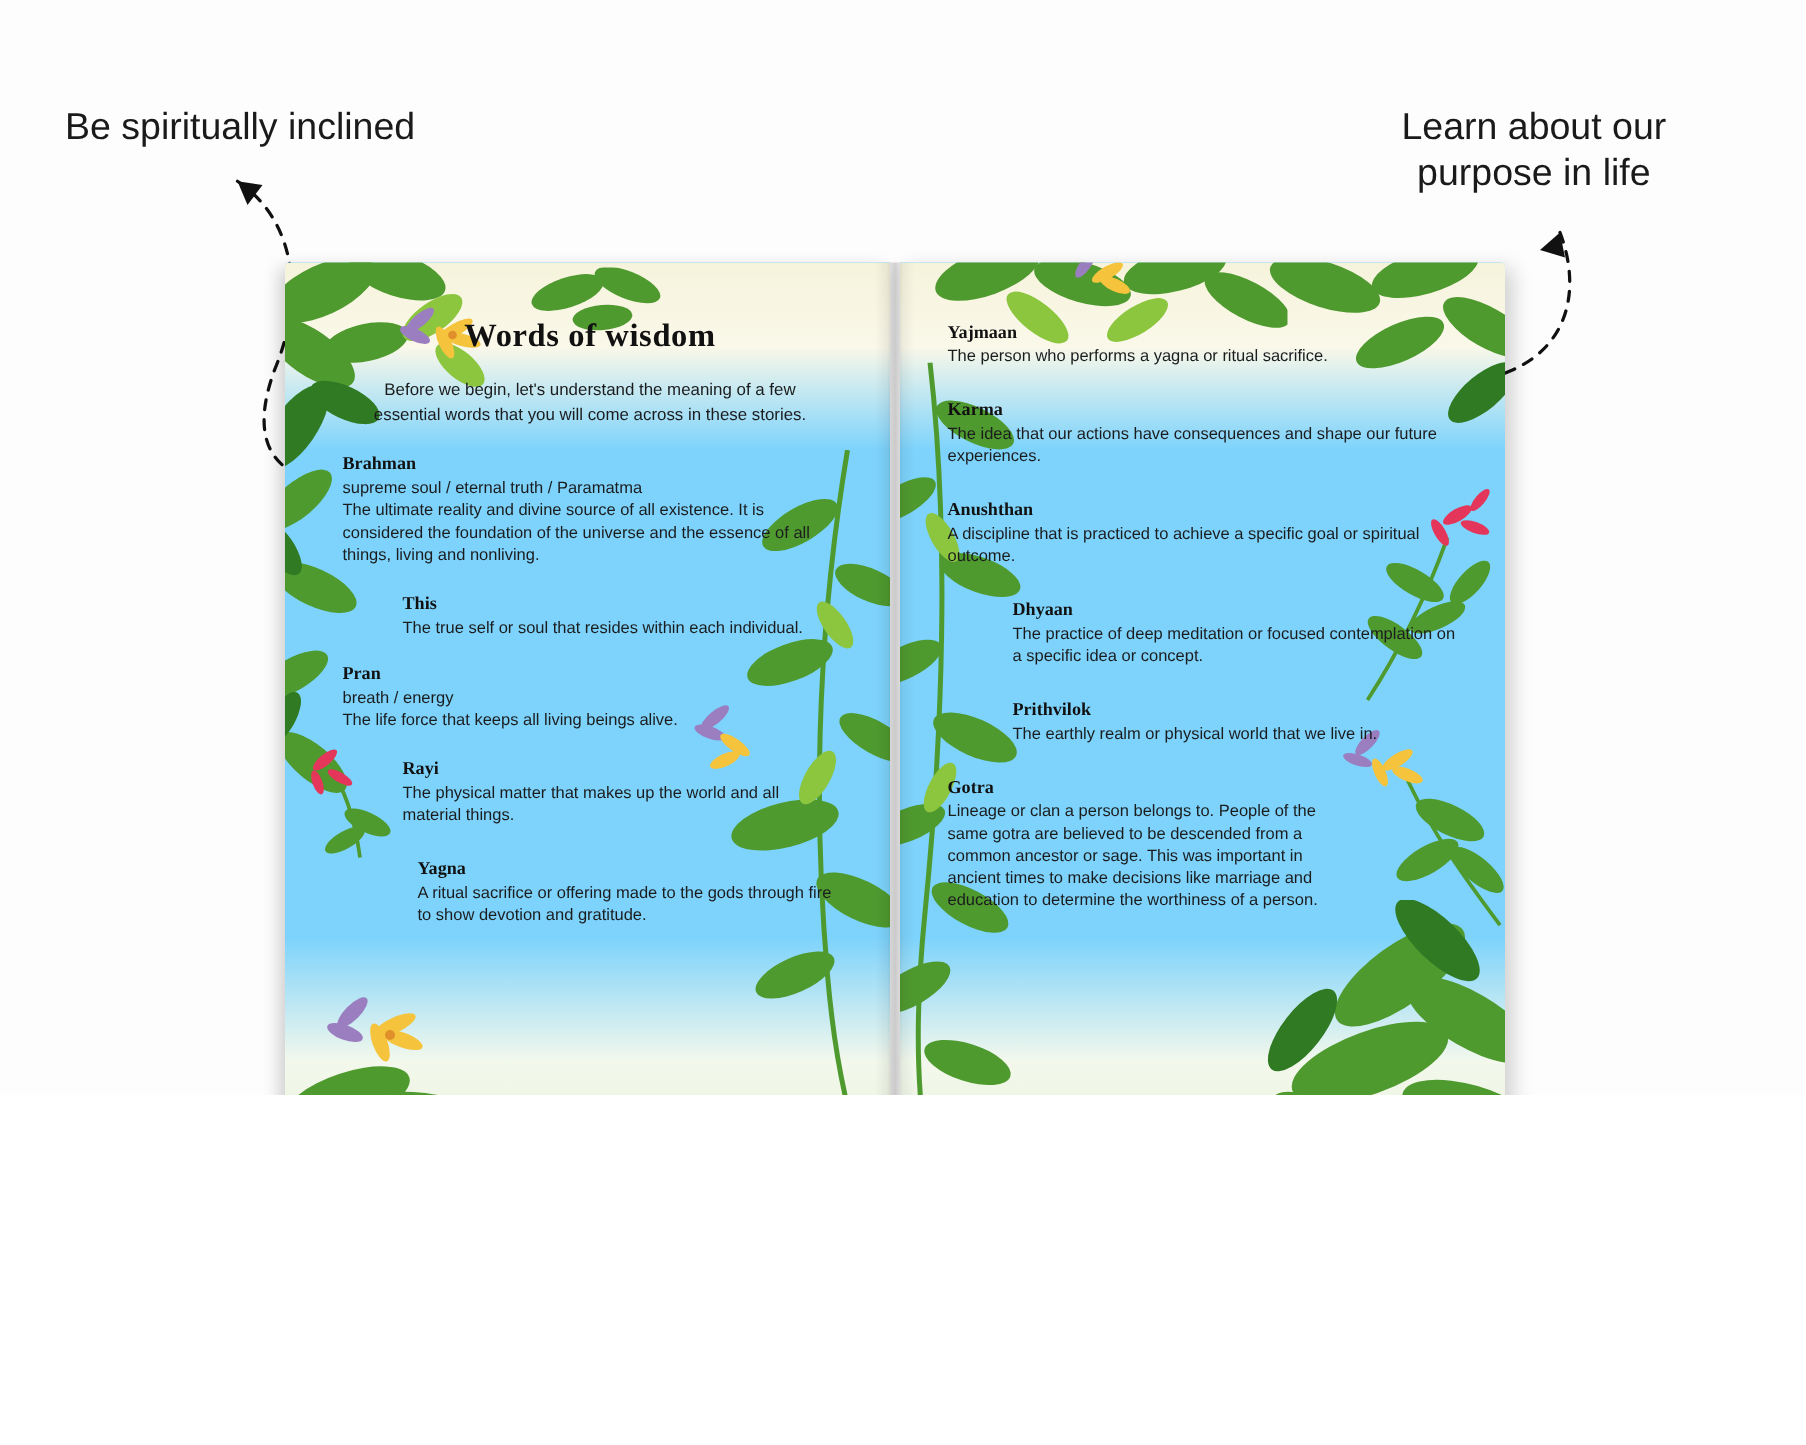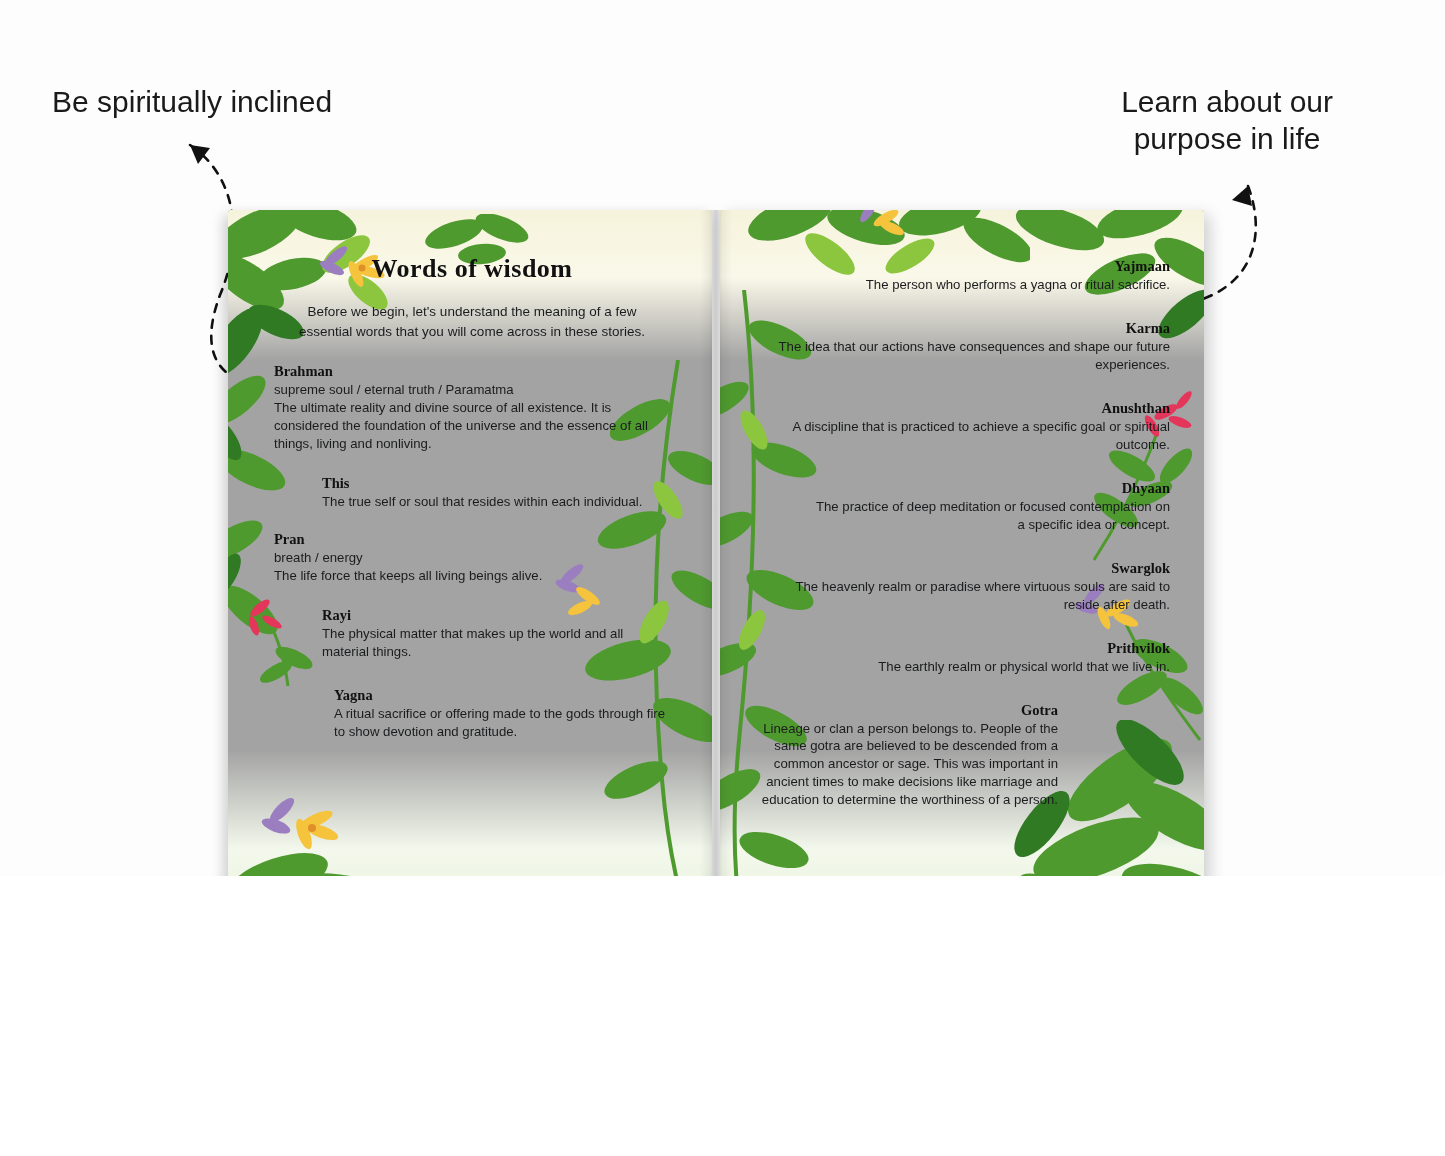--- a/index.html
+++ b/index.html
@@ -38,27 +38,27 @@
     left: 228px;
     top: 210px;
     width: 976px;
     height: 720px;
   }
   .page {
     position: absolute;
     top: 0;
     width: 484px;
     height: 720px;
-    background: #a3a3a3;
+    background: #7dd3fc;
     overflow: hidden;
   }
   #page-left  { left: 0;   border-radius: 3px 0 0 3px;
                 box-shadow: -4px 5px 14px rgba(0,0,0,.20); }
   #page-right { left: 492px; border-radius: 0 3px 3px 0;
-                box-shadow: 6px 5px 16px rgba(0,0,0,.18); text-align: right; }
+                box-shadow: 6px 5px 16px rgba(0,0,0,.18); }
 
   
   #gutter {
     position: absolute;
     left: 472px;
     top: 0;
     width: 32px;
     height: 720px;
     background: linear-gradient(to right,
         rgba(0,0,0,0.00) 0%,
@@ -453,24 +453,20 @@
         <div class="entry" style="margin-left:0px; margin-top:26px;">
           <p class="term">Anushthan</p>
           <p class="desc">A discipline that is practiced to achieve a specific goal or spiritual outcome.</p>
         </div>
 
         <div class="entry" style="margin-left:52px; margin-top:26px;">
           <p class="term">Dhyaan</p>
           <p class="desc">The practice of deep meditation or focused contemplation on a specific idea or concept.</p>
         </div>
 
-        <div class="entry" style="margin-left:0px; margin-top:26px;">
-          <p class="term">Swarglok</p>
-          <p class="desc">The heavenly realm or paradise where virtuous souls are said to reside after death.</p>
-        </div>
 
         <div class="entry" style="margin-left:52px; margin-top:26px;">
           <p class="term">Prithvilok</p>
           <p class="desc">The earthly realm or physical world that we live in.</p>
         </div>
 
         <div class="entry" style="margin-left:0px; margin-top:26px; width:300px;">
           <p class="term">Gotra</p>
           <p class="desc">Lineage or clan a person belongs to. People of the same gotra are believed to be descended from a common ancestor or sage. This was important in ancient times to make decisions like marriage and education to determine the worthiness of a person.</p>
         </div>

